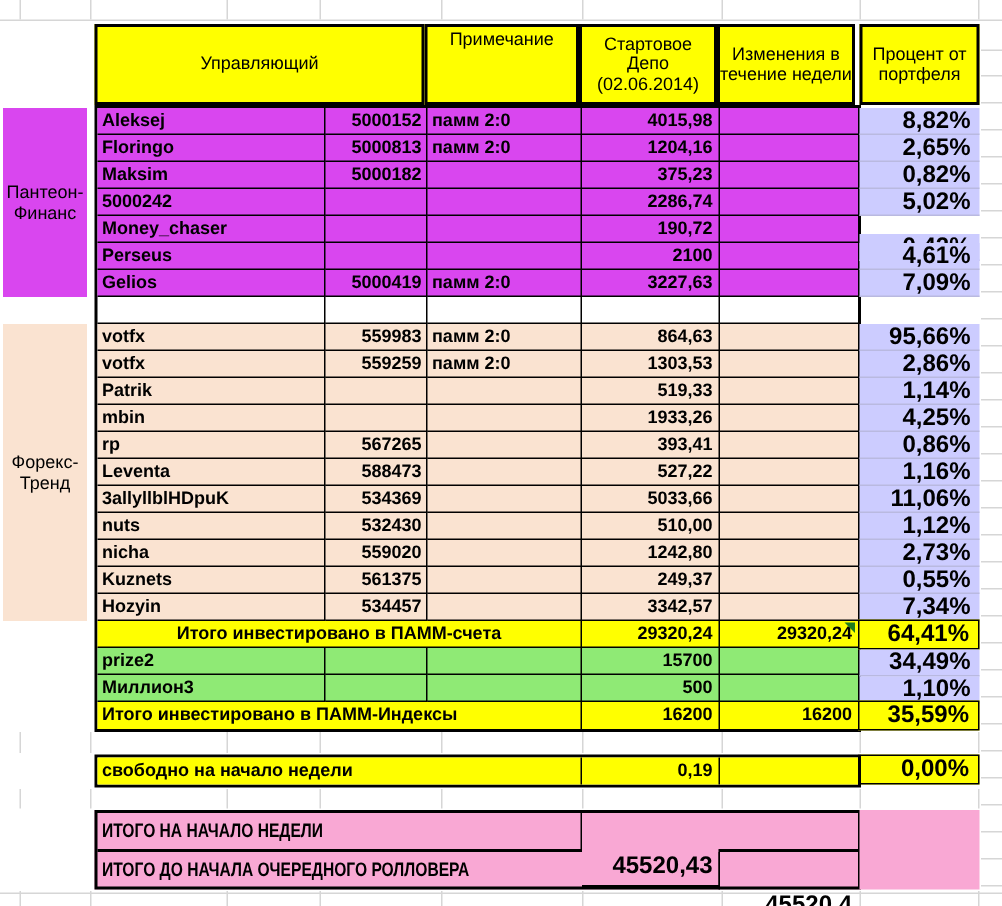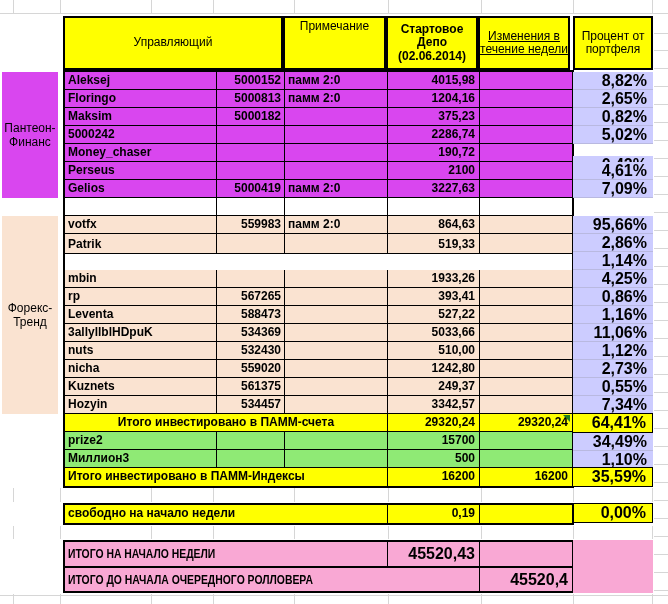--- a/index.html
+++ b/index.html
@@ -37,35 +37,35 @@
   .pct{position:absolute;left:573px;width:80px;height:18px;box-sizing:border-box;
        text-align:right;padding-right:6px;font-size:16px;font-weight:bold;line-height:17px;}
   .pct-lav{background:#ccccff;border-bottom:1px solid #b9b9e0;}
   .pct-yel{background:#ffff00;border:1px solid #000;line-height:18px;height:20px;left:572px;width:81px;}
   
   .smallbox .cell{height:18px;line-height:17px;}
   .orange{background:#f9a8d4;}
   .obox-row{position:absolute;left:0;width:507px;}
   .ocell{position:absolute;top:0;box-sizing:border-box;font-weight:bold;white-space:nowrap;overflow:hidden;}
   .cond{display:inline-block;transform:scaleX(0.8);transform-origin:0 50%;}
-  .bigval{font-size:16px;text-align:right;padding-right:4px;}
+  .bigval{font-size:16px;text-align:right;padding-right:4px;margin-top:24px;}
   .tri{position:absolute;width:0;height:0;border-top:7px solid #1f7d1f;border-left:7px solid transparent;}
 </style>
 </head>
 <body>
 
 <div class="sheet">
 
   <div class="seclab bg-peach" style="top:216px;height:198px;">Форекс-Тренд</div>
   <div class="seclab bg-lav" style="top:72px;height:126px;">Пантеон-Финанс</div>
 
   <div class="hcell" style="left:63px;top:16px;width:220px;height:54px;">Управляющий</div>
   <div class="hcell htop" style="left:283px;top:16px;width:103px;height:54px;">Примечание</div>
-  <div class="hcell" style="left:386px;top:16px;width:92px;height:54px;font-weight:bold;">Стартовое Депо (02.06.2014)</div>
-  <div class="hcell" style="left:478px;top:16px;width:92px;height:54px;text-decoration:underline;">Изменения в течение недели</div>
+  <div class="hcell" style="left:386px;top:16px;width:92px;height:54px;">Стартовое Депо (02.06.2014)</div>
+  <div class="hcell" style="left:478px;top:16px;width:92px;height:54px;">Изменения в течение недели</div>
   <div class="hcell" style="left:573px;top:16px;width:80px;height:54px;">Процент от портфеля</div>
 
   <div class="box" style="left:63px;top:70px;width:511px;height:418px;">
 
     <div class="row bg-lav" style="top:0">
         <div class="cell cn">Aleksej</div>
         <div class="cell ca">5000152</div>
         <div class="cell cp">памм 2:0</div>
         <div class="cell cd">4015,98</div>
         <div class="cell cc"></div>
@@ -128,21 +128,21 @@
         <div class="cell cd">864,63</div>
         <div class="cell cc"></div>
       </div>
     <div class="row bg-peach" style="top:162px">
         <div class="cell cn">votfx</div>
         <div class="cell ca">559259</div>
         <div class="cell cp">памм 2:0</div>
         <div class="cell cd">1303,53</div>
         <div class="cell cc"></div>
       </div>
-    <div class="row bg-peach" style="top:164px">
+    <div class="row bg-peach" style="top:180px">
         <div class="cell cn">Patrik</div>
         <div class="cell ca"></div>
         <div class="cell cp"></div>
         <div class="cell cd">519,33</div>
         <div class="cell cc"></div>
       </div>
     <div class="row bg-peach" style="top:198px">
         <div class="cell cn">mbin</div>
         <div class="cell ca"></div>
         <div class="cell cp"></div>

